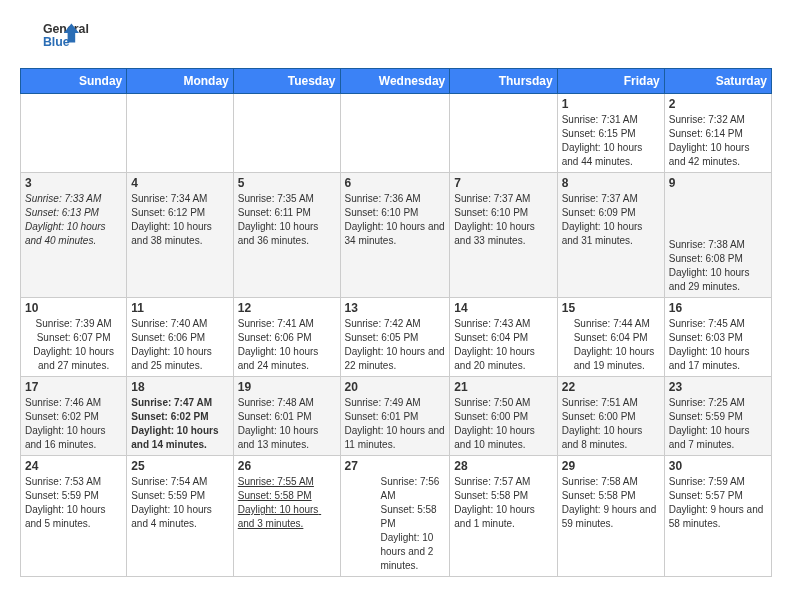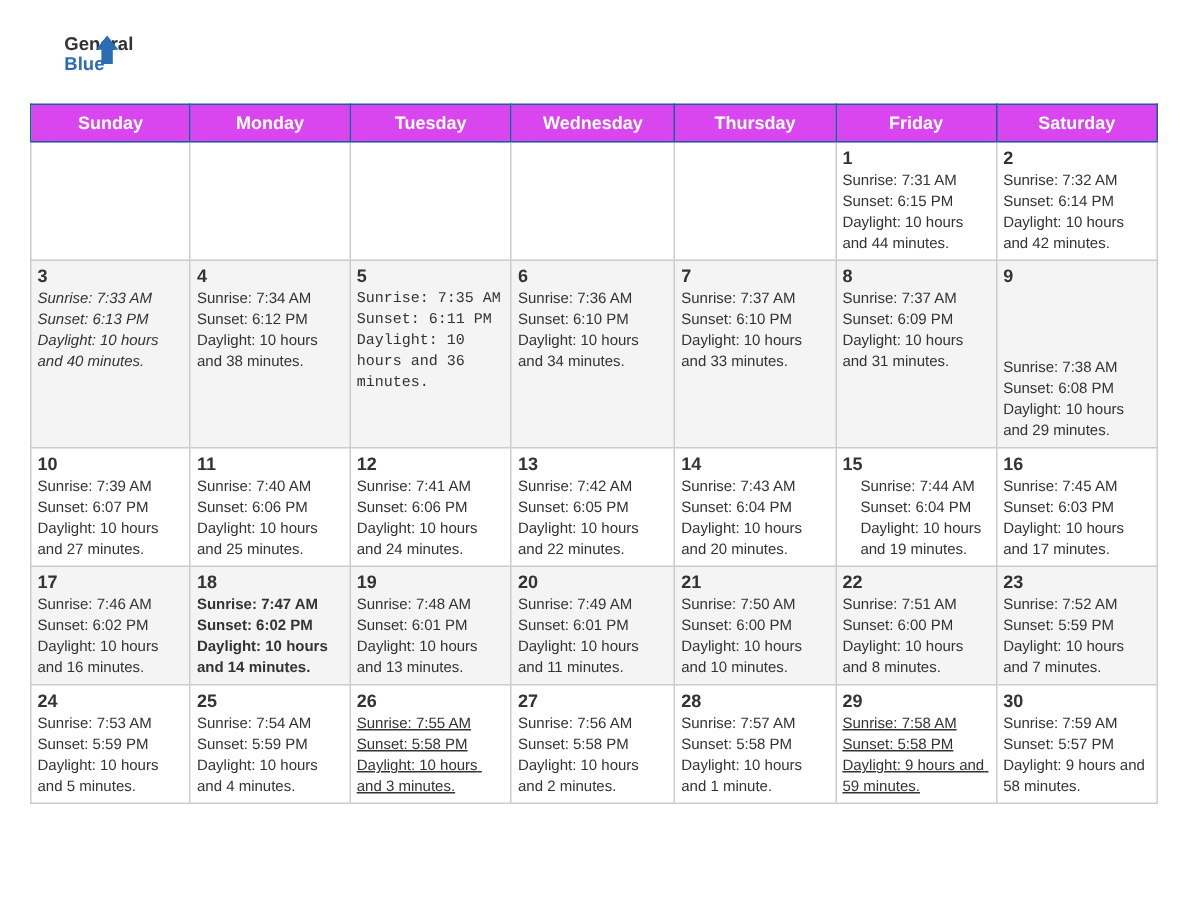--- a/index.html
+++ b/index.html
@@ -39,26 +39,26 @@
     .location {
       font-size: 16px;
       color: #555;
     }
     .calendar {
       width: 100%;
       border-collapse: collapse;
       border: 1px solid #ccc;
     }
     .calendar th {
-      background: #d946ef;
+      background: #3b82f6;
       color: #fff;
       font-size: 12px;
       font-weight: bold;
       padding: 5px 4px;
-      text-align: center;
+      text-align: right;
       border: 1px solid #1a5da0;
     }
     .calendar td {
       vertical-align: top;
       border: 1px solid #ccc;
       padding: 3px 4px;
       font-size: 10px;
       color: #333;
       width: 113px;
       min-height: 80px;
@@ -146,21 +146,21 @@
 Daylight: 10 hours and 40 minutes.</div>
           </td>
           <td>
             <span class="day-num">4</span>
             <div class="day-info" style="white-space: pre-wrap;">Sunrise: 7:34 AM
 Sunset: 6:12 PM
 Daylight: 10 hours and 38 minutes.</div>
           </td>
           <td>
             <span class="day-num">5</span>
-            <div class="day-info" style="white-space: pre-wrap; font-family: Liberation Mono, monospace;">Sunrise: 7:35 AM
+            <div class="day-info" style="white-space: pre-wrap;">Sunrise: 7:35 AM
 Sunset: 6:11 PM
 Daylight: 10 hours and 36 minutes.</div>
           </td>
           <td>
             <span class="day-num">6</span>
             <div class="day-info" style="white-space: pre-wrap;">Sunrise: 7:36 AM
 Sunset: 6:10 PM
 Daylight: 10 hours and 34 minutes.</div>
           </td>
           <td>
@@ -178,21 +178,21 @@
           <td>
             <span class="day-num">9</span>
             <div class="day-info" style="white-space: pre-wrap; margin-top: 48px;">Sunrise: 7:38 AM
 Sunset: 6:08 PM
 Daylight: 10 hours and 29 minutes.</div>
           </td>
         </tr>
         <tr class="row-odd">
           <td>
             <span class="day-num">10</span>
-            <div class="day-info" style="white-space: pre-wrap;">Sunrise: 7:39 AM
+            <div class="day-info" style="white-space: pre-wrap; text-align: center;">Sunrise: 7:39 AM
 Sunset: 6:07 PM
 Daylight: 10 hours and 27 minutes.</div>
           </td>
           <td>
             <span class="day-num">11</span>
             <div class="day-info" style="white-space: pre-wrap;">Sunrise: 7:40 AM
 Sunset: 6:06 PM
 Daylight: 10 hours and 25 minutes.</div>
           </td>
           <td>
@@ -258,21 +258,21 @@
 Daylight: 10 hours and 10 minutes.</div>
           </td>
           <td>
             <span class="day-num">22</span>
             <div class="day-info" style="white-space: pre-wrap;">Sunrise: 7:51 AM
 Sunset: 6:00 PM
 Daylight: 10 hours and 8 minutes.</div>
           </td>
           <td>
             <span class="day-num">23</span>
-            <div class="day-info" style="white-space: pre-wrap;">Sunrise: 7:52 AM
+            <div class="day-info" style="white-space: pre-wrap;">Sunrise: 7:25 AM
 Sunset: 5:59 PM
 Daylight: 10 hours and 7 minutes.</div>
           </td>
         </tr>
         <tr class="row-odd">
           <td>
             <span class="day-num">24</span>
             <div class="day-info" style="white-space: pre-wrap;">Sunrise: 7:53 AM
 Sunset: 5:59 PM
 Daylight: 10 hours and 5 minutes.</div>
@@ -284,33 +284,33 @@
 Daylight: 10 hours and 4 minutes.</div>
           </td>
           <td>
             <span class="day-num">26</span>
             <div class="day-info" style="white-space: pre-wrap; text-decoration: underline;">Sunrise: 7:55 AM
 Sunset: 5:58 PM
 Daylight: 10 hours and 3 minutes.</div>
           </td>
           <td>
             <span class="day-num">27</span>
-            <div class="day-info" style="white-space: pre-wrap;">Sunrise: 7:56 AM
+            <div class="day-info" style="white-space: pre-wrap; margin-left: 36px;">Sunrise: 7:56 AM
 Sunset: 5:58 PM
 Daylight: 10 hours and 2 minutes.</div>
           </td>
           <td>
             <span class="day-num">28</span>
             <div class="day-info" style="white-space: pre-wrap;">Sunrise: 7:57 AM
 Sunset: 5:58 PM
 Daylight: 10 hours and 1 minute.</div>
           </td>
           <td>
             <span class="day-num">29</span>
-            <div class="day-info" style="white-space: pre-wrap; text-decoration: underline;">Sunrise: 7:58 AM
+            <div class="day-info" style="white-space: pre-wrap;">Sunrise: 7:58 AM
 Sunset: 5:58 PM
 Daylight: 9 hours and 59 minutes.</div>
           </td>
           <td>
             <span class="day-num">30</span>
             <div class="day-info" style="white-space: pre-wrap;">Sunrise: 7:59 AM
 Sunset: 5:57 PM
 Daylight: 9 hours and 58 minutes.</div>
           </td>
         </tr>

